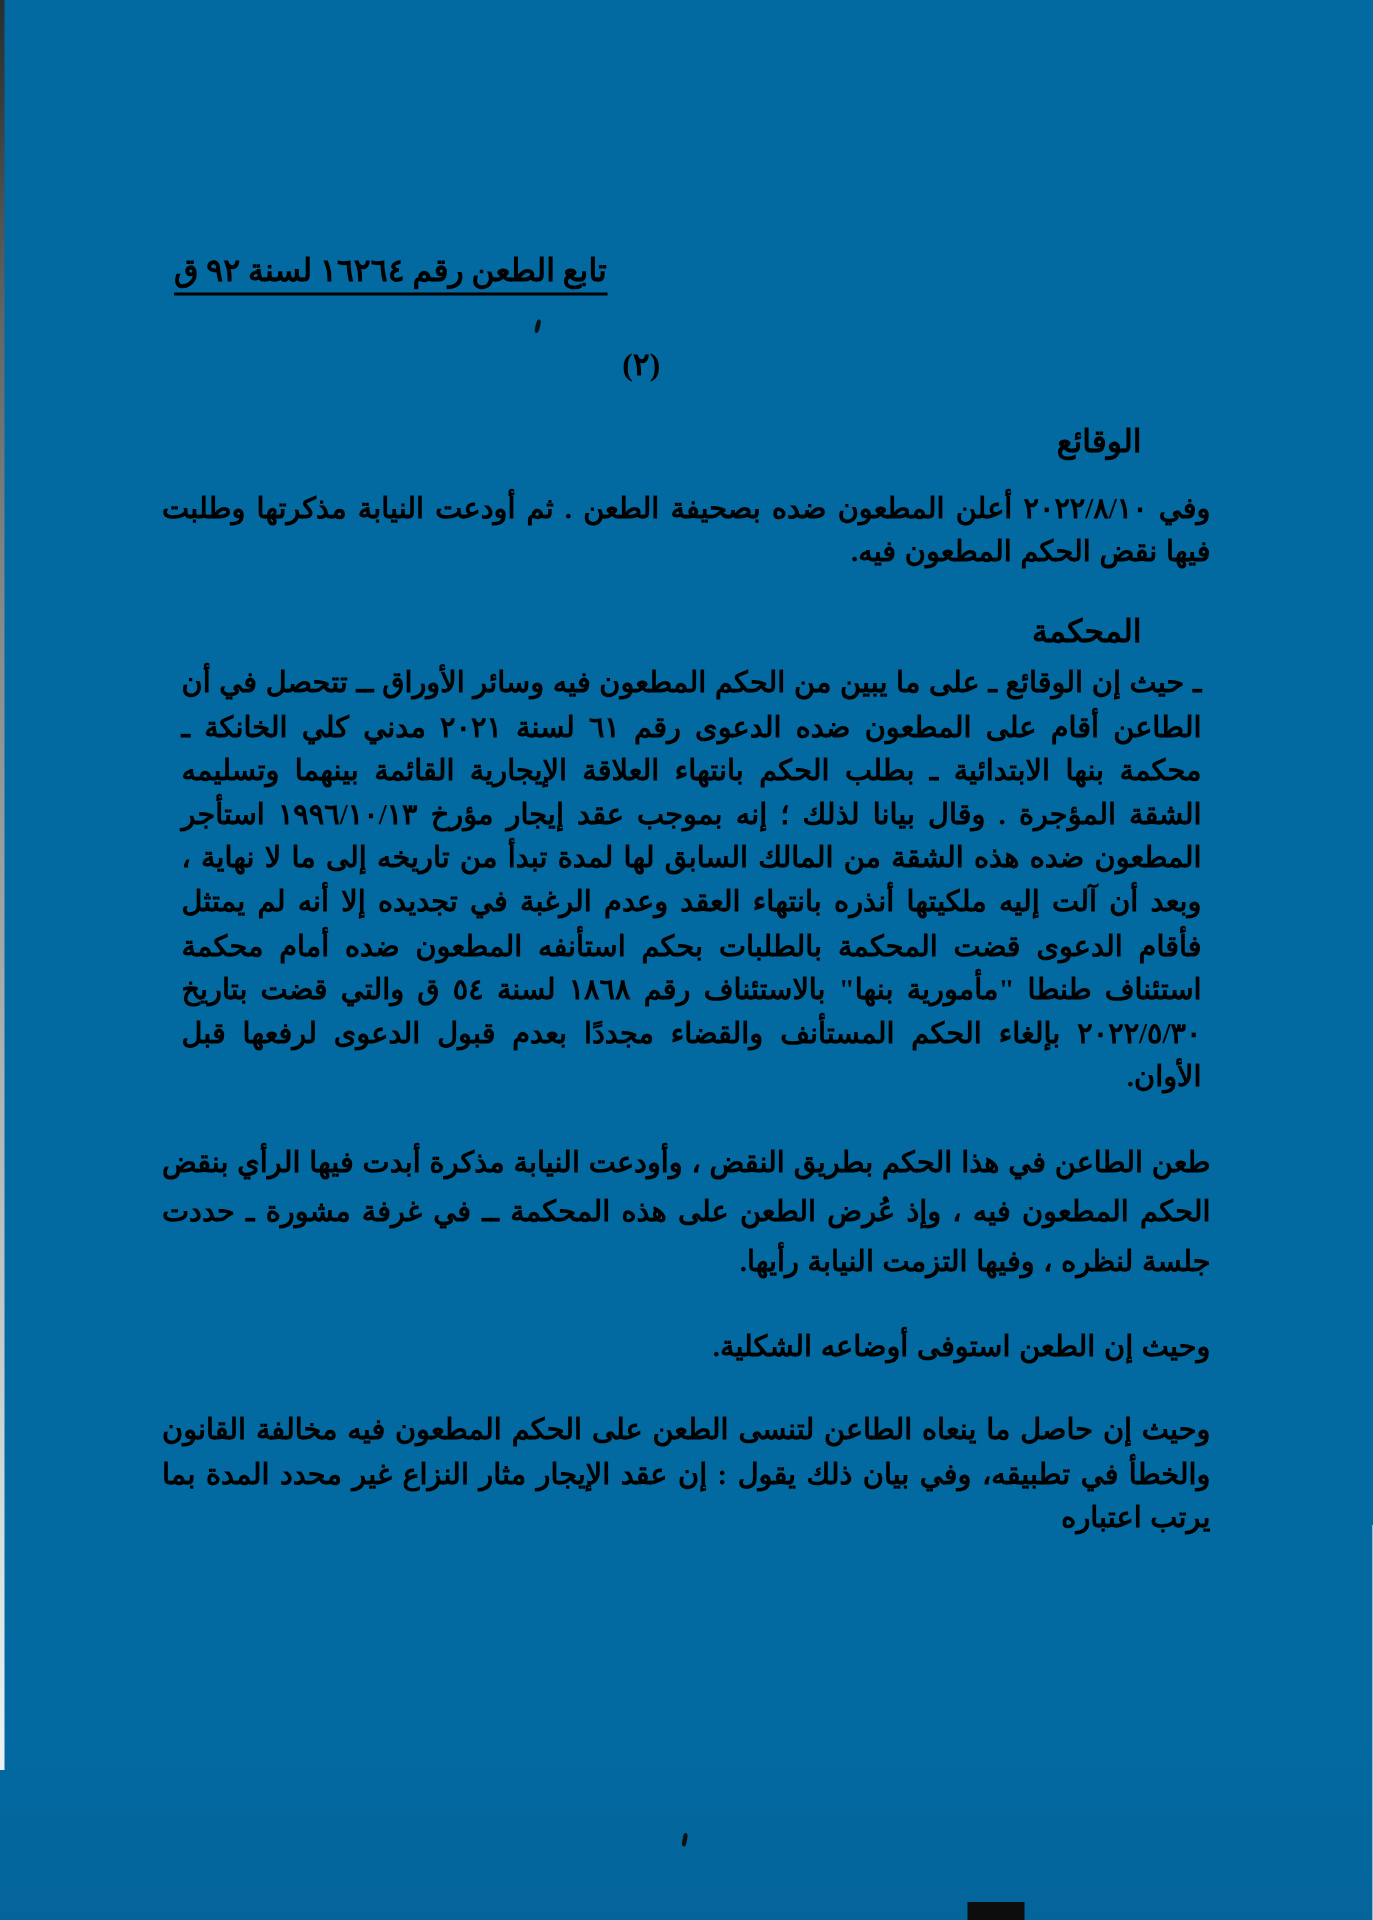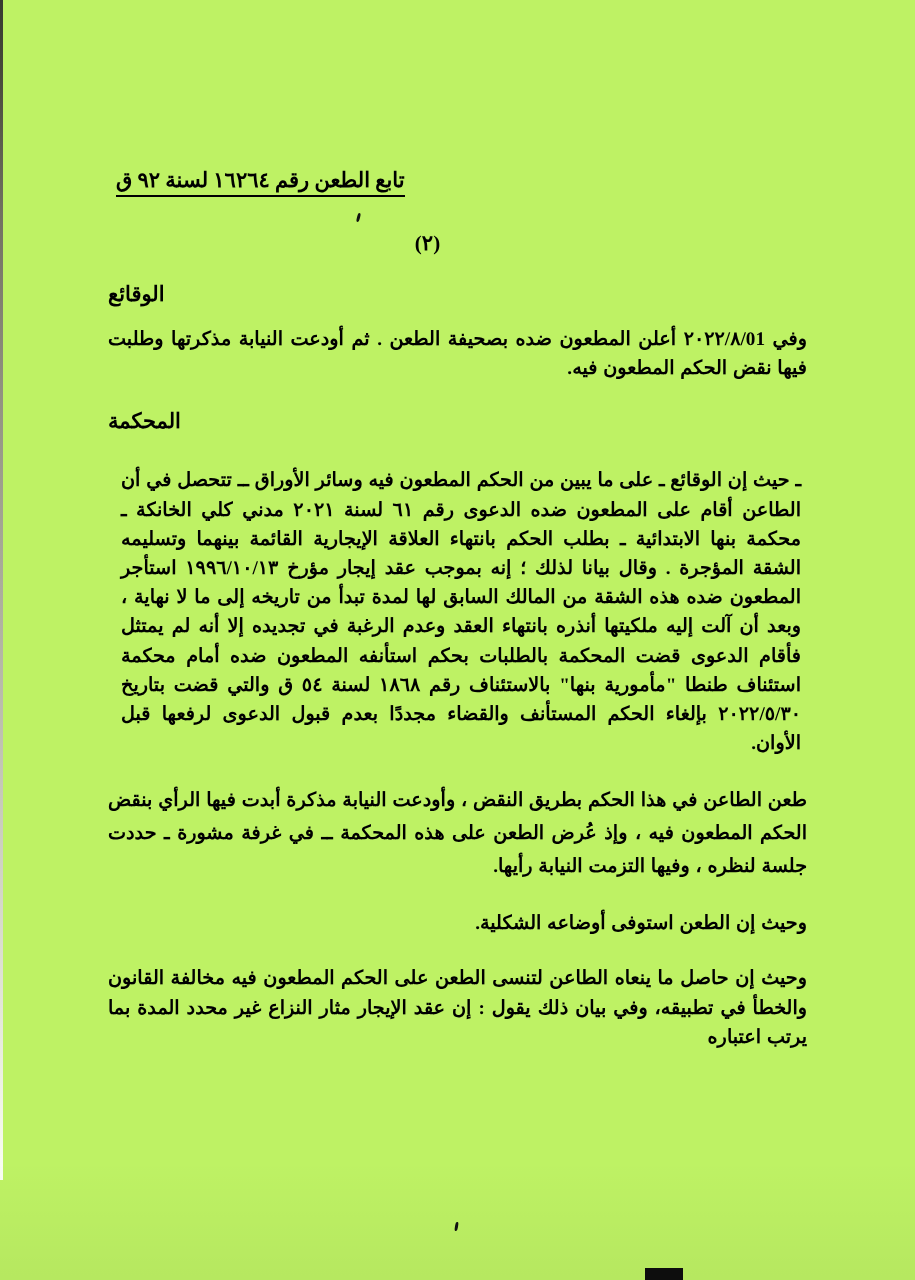--- a/index.html
+++ b/index.html
@@ -8,21 +8,21 @@
     padding: 0;
     background: #ffffff;
   }
   body {
     font-family: "Liberation Serif", "DejaVu Serif", serif;
   }
   .page {
     position: relative;
     width: 915px;
     height: 1280px;
-    background: #bef264;
+    background: #0369a1;
     overflow: hidden;
     margin: 0 auto;
     box-sizing: border-box;
   }
   
   .scan-edge-left {
     position: absolute;
     top: 0;
     left: 0;
     width: 3px;
@@ -108,29 +108,29 @@
   .page-number {
     text-align: center;
     font-size: 21px;
     font-weight: bold;
     color: #000;
     margin: 0 0 26px 0;
     padding-right: 60px;
   }
 
   .section-heading {
-    text-align: left;
+    text-align: right;
     font-size: 21px;
     font-weight: bold;
     color: #000;
     margin: 0 0 18px 0;
     padding-right: 46px;
     letter-spacing: .3px;
   }
-  .section-heading.tight { margin-bottom: 32px; }
+  .section-heading.tight { margin-bottom: 7px; }
 
   p.para {
     margin: 0 0 17px 0;
     font-size: 19.2px;
     font-weight: bold;
     line-height: 1.52;
     color: #000;
     text-align: justify;
     text-align-last: right;
     word-spacing: 1px;
@@ -160,21 +160,21 @@
 
     <div class="doc-header">
       <span class="hdr-text">تابع الطعن رقم ١٦٢٦٤ لسنة ٩٢ ق</span>
     </div>
 
     <div class="page-number">(٢)</div>
 
     <div class="section-heading">الوقائع</div>
 
 
-    <p class="para gap-bottom">وفي ٢٠٢٢/٨/01 أعلن المطعون ضده بصحيفة الطعن . ثم أودعت النيابة مذكرتها وطلبت فيها نقض الحكم المطعون فيه.</p>
+    <p class="para gap-bottom">وفي ٢٠٢٢/٨/١٠ أعلن المطعون ضده بصحيفة الطعن . ثم أودعت النيابة مذكرتها وطلبت فيها نقض الحكم المطعون فيه.</p>
 
 
     <div class="section-heading tight">المحكمة</div>
 
 
     <p class="para gap-bottom indent-right">ـ حيث إن الوقائع ـ على ما يبين من الحكم المطعون فيه وسائر الأوراق ــ تتحصل في أن الطاعن أقام على المطعون ضده الدعوى رقم ٦١ لسنة ٢٠٢١ مدني كلي الخانكة ـ محكمة بنها الابتدائية ـ بطلب الحكم بانتهاء العلاقة الإيجارية القائمة بينهما وتسليمه الشقة المؤجرة . وقال بيانا لذلك ؛ إنه بموجب عقد إيجار مؤرخ ١٩٩٦/١٠/١٣ استأجر المطعون ضده هذه الشقة من المالك السابق لها لمدة تبدأ من تاريخه إلى ما لا نهاية ، وبعد أن آلت إليه ملكيتها أنذره بانتهاء العقد وعدم الرغبة في تجديده إلا أنه لم يمتثل فأقام الدعوى قضت المحكمة بالطلبات بحكم استأنفه المطعون ضده أمام محكمة استئناف طنطا "مأمورية بنها" بالاستئناف رقم ١٨٦٨ لسنة ٥٤ ق والتي قضت بتاريخ ٢٠٢٢/٥/٣٠ بإلغاء الحكم المستأنف والقضاء مجددًا بعدم قبول الدعوى لرفعها قبل الأوان.</p>
 
     <p class="para loose gap-bottom">طعن الطاعن في هذا الحكم بطريق النقض ، وأودعت النيابة مذكرة أبدت فيها الرأي بنقض الحكم المطعون فيه ، وإذ عُرض الطعن على هذه المحكمة ــ في غرفة مشورة ـ حددت جلسة لنظره ، وفيها التزمت النيابة رأيها.</p>
 
     <p class="para gap-bottom">وحيث إن الطعن استوفى أوضاعه الشكلية.</p>

